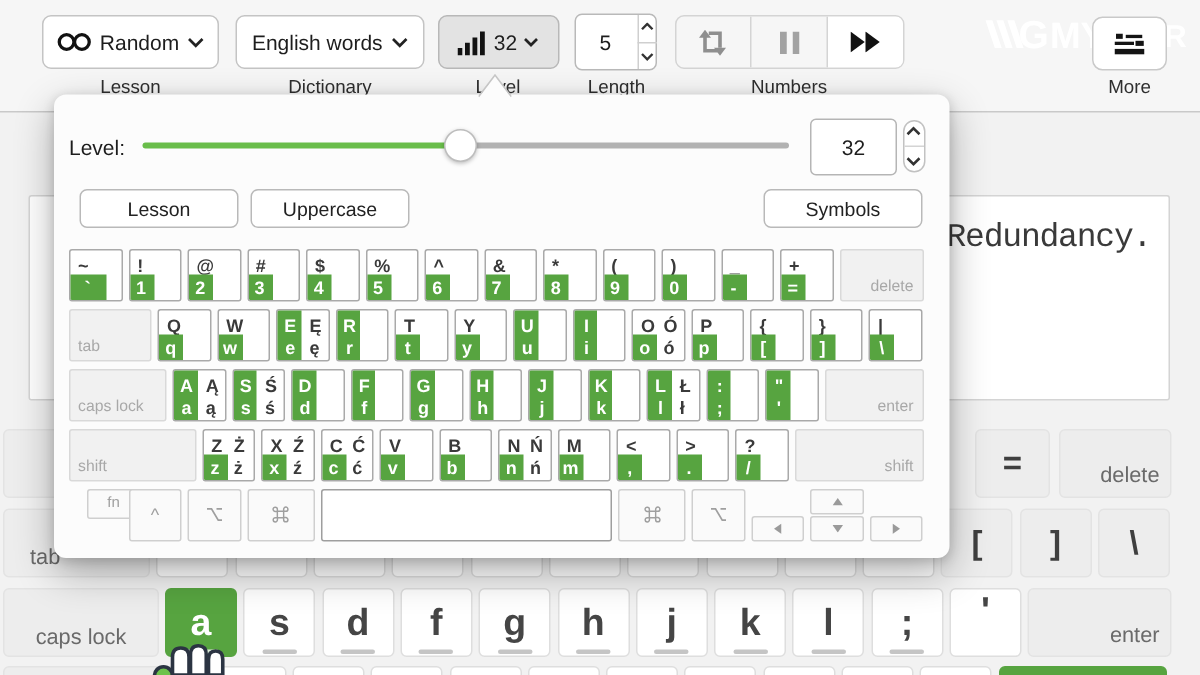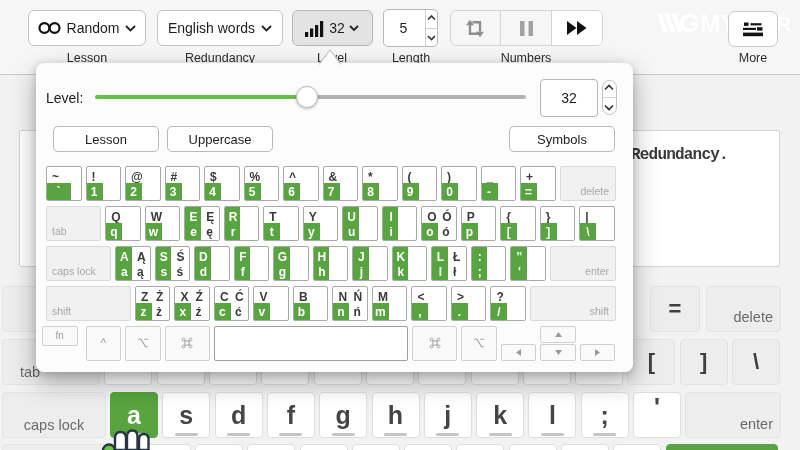--- a/index.html
+++ b/index.html
@@ -36,34 +36,34 @@
 <g fill="#ffffff">
 <polygon points="2,13.5 6.6,13.5 12.8,32 8.2,32"></polygon>
 <polygon points="9.3,13.5 13.9,13.5 20.1,32 15.5,32"></polygon>
 <polygon points="16.6,13.5 21.2,13.5 27.4,32 22.8,32"></polygon>
 <text x="24" y="32" font-family="Liberation Sans,sans-serif" font-size="26" font-weight="bold">G</text>
 <text x="45" y="32" font-family="Liberation Sans,sans-serif" font-size="24.5" font-weight="bold">MY</text>
 <text x="121" y="31" font-family="Liberation Sans,sans-serif" font-size="21" font-weight="bold">R</text>
 </g>
   </svg>
 <div class="abs" style="left:19px;top:129.5px;width:761px;height:137px;background:#fff;border:1px solid #d4d4d4;border-radius:2px"></div>
-<div class="abs" style="left:631px;top:145.5px;font-family:'Liberation Mono',monospace;font-size:16px;letter-spacing:-0.8px;color:#3a3a3a;font-weight:bold">Redundancy.</div>
+<div class="abs" style="left:631px;top:145.5px;font-family:'Liberation Mono',monospace;font-size:22px;letter-spacing:-0.8px;color:#3a3a3a;font-weight:normal">Redundancy.</div>
 <div class="tbtn" style="left:28px;top:10px;width:118px;height:36px"><svg width="23" height="14" viewBox="0 0 23 14" style="margin-right:6px">
       <g fill="none" stroke="#121212" stroke-width="2.2">
         <circle cx="6.4" cy="7" r="4.9"></circle>
         <circle cx="16.6" cy="7" r="4.9"></circle>
       </g>
     </svg>Random<svg width="11" height="7" style="margin-left:6px">
       <polyline points="1,1 5.5,5.5 10,1" fill="none" stroke="#222" stroke-width="1.8"></polyline>
     </svg></div>
 <div class="tlabel" style="left:28px;top:51px;width:118px">Lesson</div>
 <div class="tbtn" style="left:157px;top:10px;width:126px;height:36px">English words<svg width="11" height="7" style="margin-left:6px">
       <polyline points="1,1 5.5,5.5 10,1" fill="none" stroke="#222" stroke-width="1.8"></polyline>
     </svg></div>
-<div class="tlabel" style="left:157px;top:51px;width:126px">Redundancy</div>
+<div class="tlabel" style="left:157px;top:51px;width:126px">Dictionary</div>
 <div class="tbtn" style="left:291.5px;top:10px;width:81px;height:36px;background:#e3e3e3;border-color:#b8b8b8"><svg width="19" height="17" style="margin-right:5px">
       <g fill="#121212">
         <rect x="0" y="12" width="3.2" height="5"></rect>
         <rect x="5" y="8.5" width="3.2" height="8.5"></rect>
         <rect x="10" y="5" width="3.2" height="12"></rect>
         <rect x="15" y="1" width="3.2" height="16"></rect>
       </g>
     </svg>32<svg width="10" height="7" style="margin-left:4px">
       <polyline points="1,1 5,5 9,1" fill="none" stroke="#222" stroke-width="1.8"></polyline>
     </svg></div>
@@ -447,21 +447,21 @@
       <span class="tc" style="left:5px;top:4px">&gt;</span>
       <div class="gq" style="width:17px;height:17.5px">.</div>
     </div>
     <div class="mk" style="left:454.4px;top:222.5px;width:35.5px;height:35px">
       <span class="tc" style="left:5px;top:4px">?</span>
       <div class="gq" style="width:17px;height:17.5px">/</div>
     </div>
     <div class="mkflat" style="left:493.9px;top:222.5px;width:86.1px;height:35px">
       <span class="lbl-br">shift</span>
     </div>
-    <div class="mk5" style="left:6px;top:262.5px;width:35.5px;height:20px;">
+    <div class="mk5" style="left:22px;top:262.5px;width:35.5px;height:20px;">
       <span style="font-size:10px">fn</span>
     </div>
     <div class="mk5" style="left:49.5px;top:262.5px;width:35.5px;height:35.5px;">
       <span style="font-size:12px">^</span>
     </div>
     <div class="mk5" style="left:89px;top:262.5px;width:35.5px;height:35.5px;">
       <svg width="12" height="10" viewBox="0 0 14 12" fill="none" stroke="#9f9f9f" stroke-width="1.4">
         <path d="M1 1.5 h3.6 L10 10.5 h3 M8.6 1.5 H13"></path>
       </svg>
     </div>

